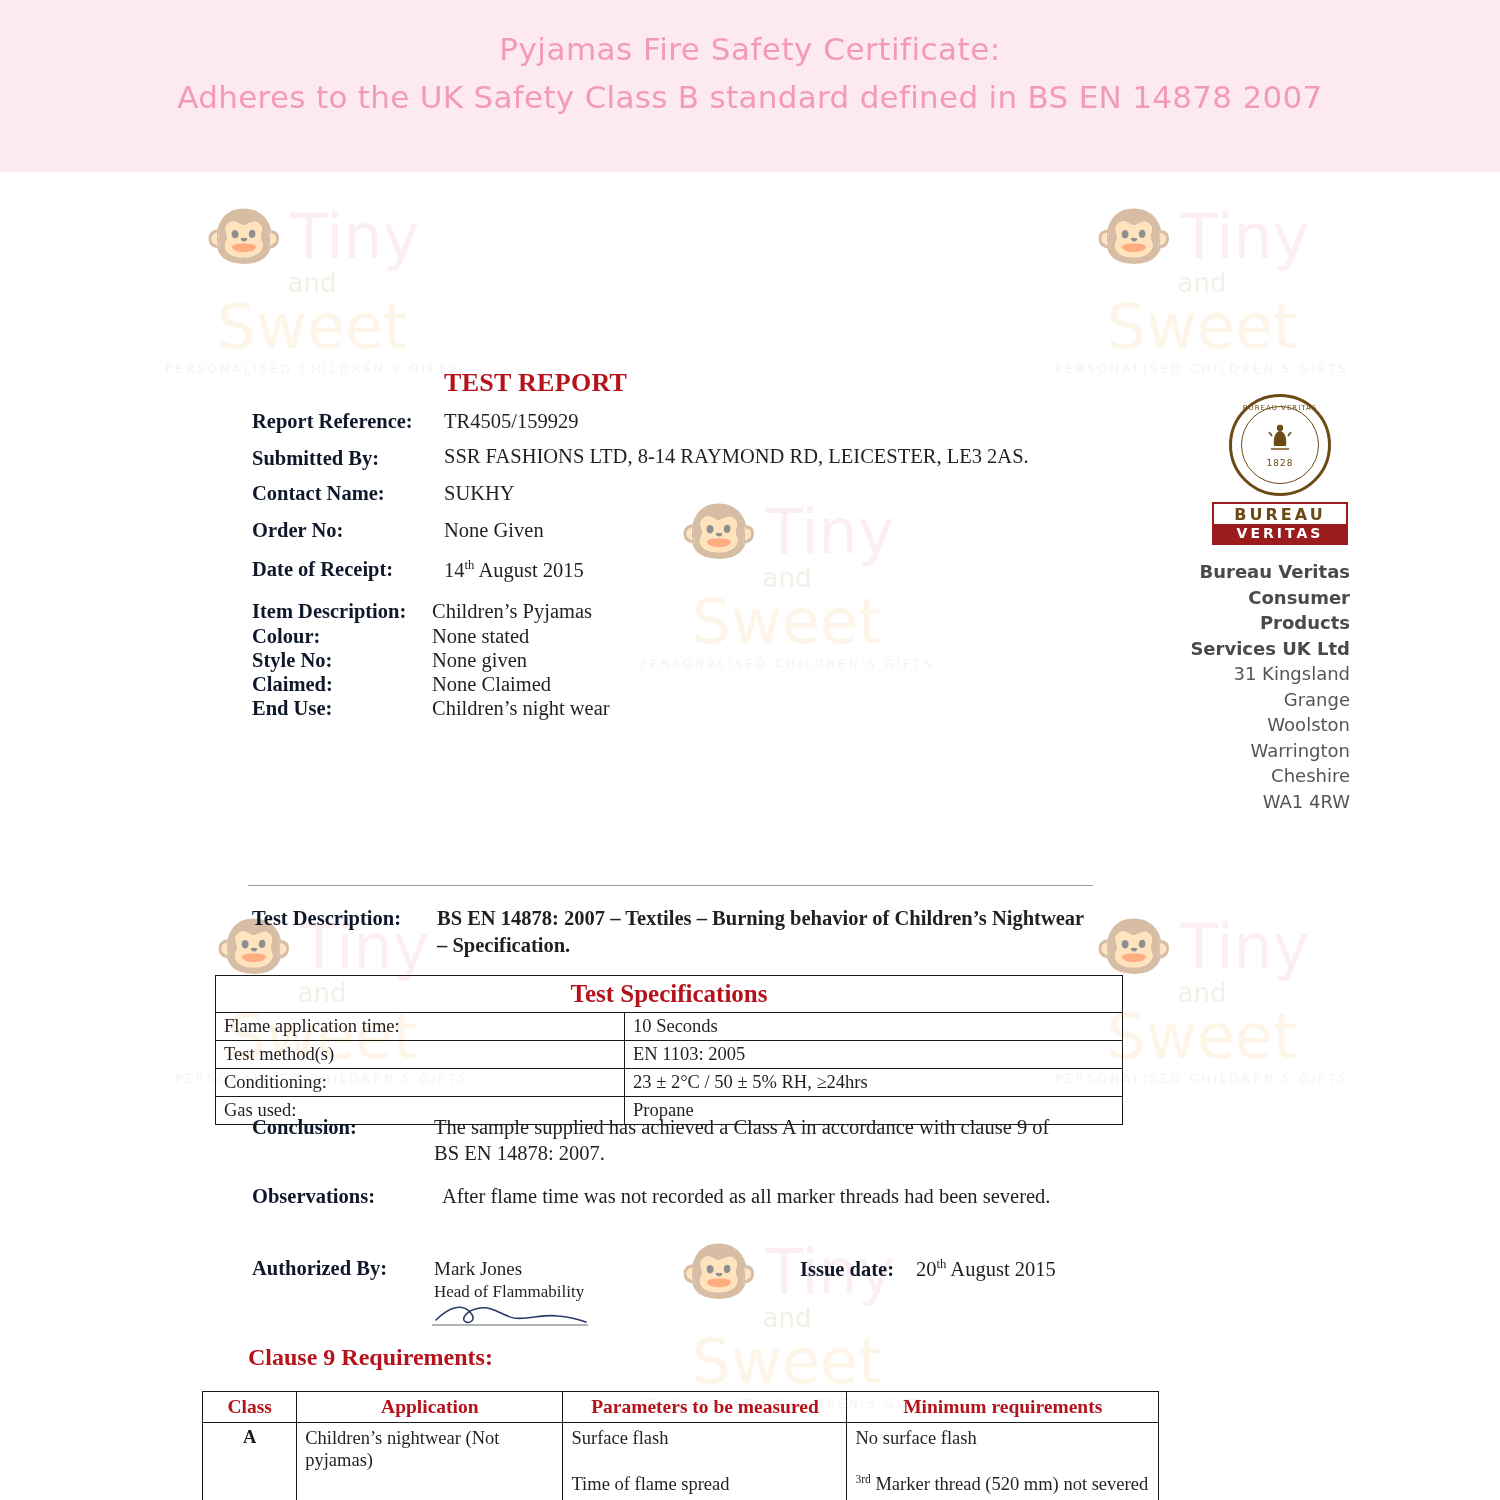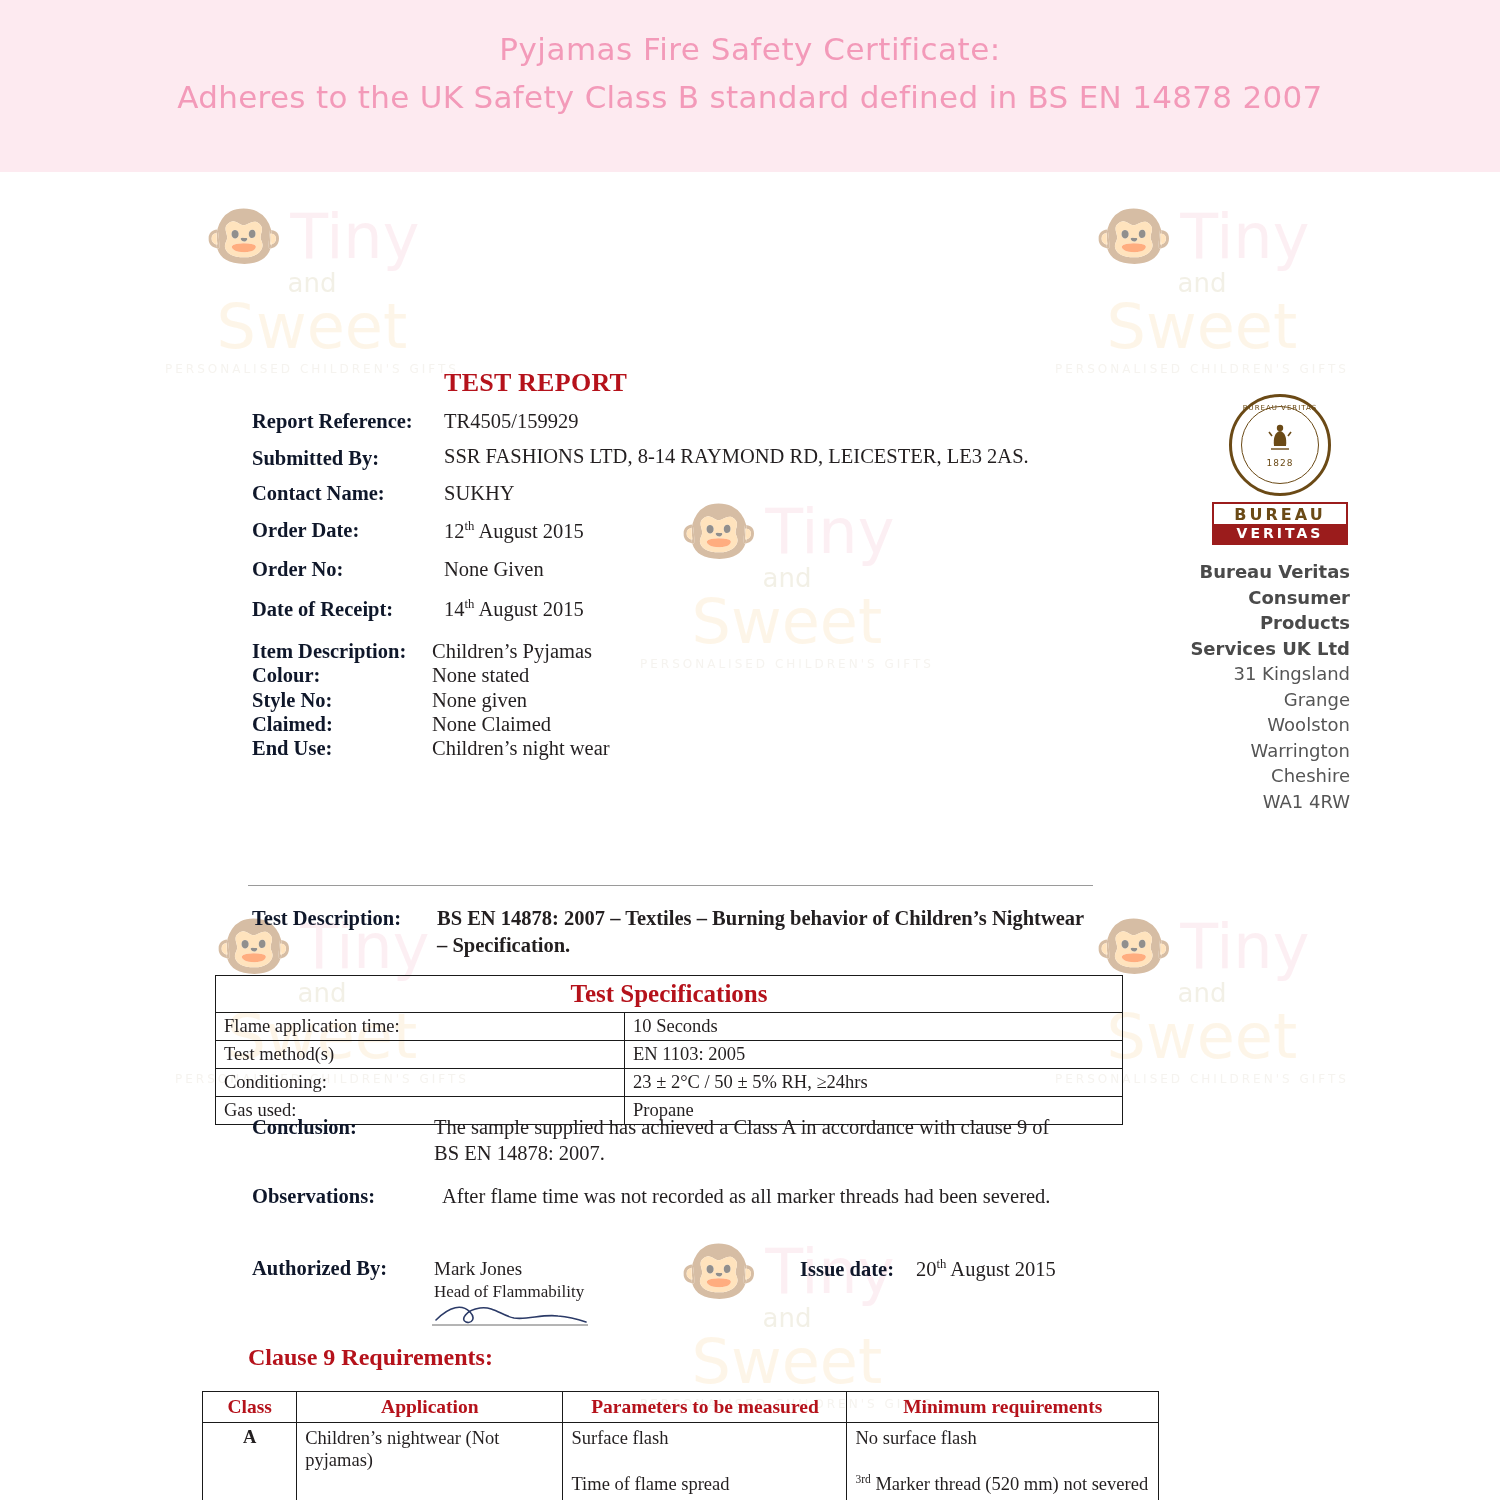--- a/index.html
+++ b/index.html
@@ -388,26 +388,20 @@
     <div class="row" style="margin-bottom:12px;align-items:flex-end;">
       <div class="label">Submitted By:</div>
       <div class="value" style="line-height:1.3; max-width:600px;">SSR FASHIONS LTD, 8-14 RAYMOND RD, LEICESTER, LE3 2AS.</div>
     </div>
 
     <div class="row" style="margin-bottom:14px;">
       <div class="label">Contact Name:</div>
       <div class="value">SUKHY</div>
     </div>
 
-    <div class="row" style="margin-bottom:16px;">
-      <div class="label">Order Date:</div>
-      <div class="value">
-        <span>12</span><sup>th</sup><span> August 2015</span>
-      </div>
-    </div>
 
     <div class="row" style="margin-bottom:16px;">
       <div class="label">Order No:</div>
       <div class="value">None Given</div>
     </div>
 
     <div class="row" style="margin-bottom:18px;">
       <div class="label">Date of Receipt:</div>
       <div class="value">
         <span>14</span><sup>th</sup><span> August 2015</span>

